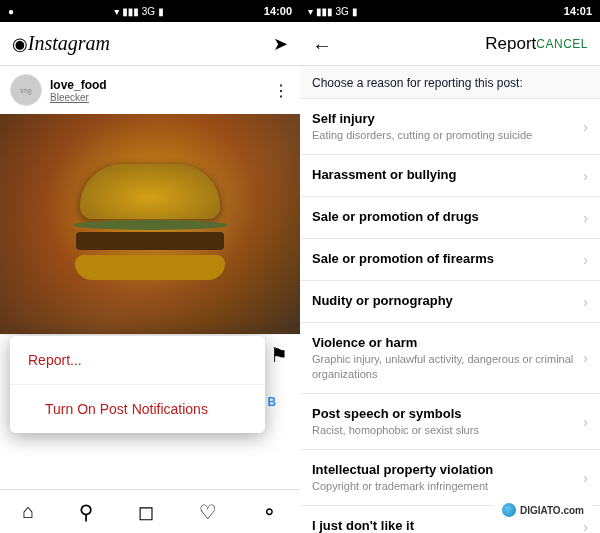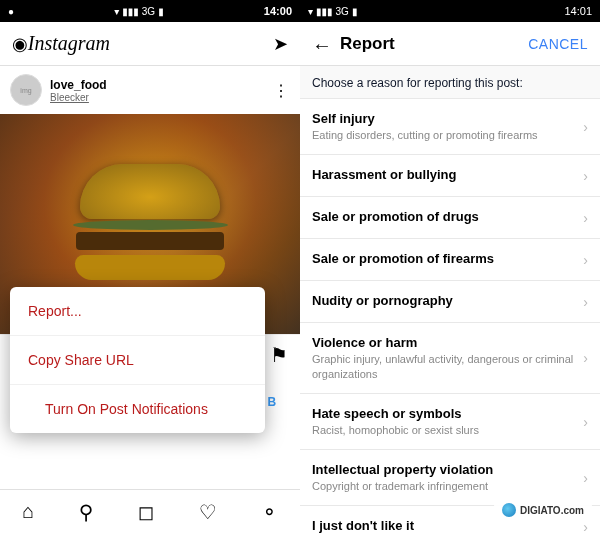--- a/index.html
+++ b/index.html
@@ -191,34 +191,34 @@
     .status-bar-right {
       height: 22px;
       background: #000;
       display: flex;
       align-items: center;
       justify-content: space-between;
       padding: 0 8px;
       color: #fff;
       font-size: 10px;
     }
-    .status-bar-right .time { font-weight: normal; font-size: 11px; }
+    .status-bar-right .time { font-weight: bold; font-size: 11px; }
 
     
     .report-header {
       height: 44px;
       display: flex;
       align-items: center;
       padding: 0 12px;
       border-bottom: 1px solid #e0e0e0;
       justify-content: space-between;
     }
     .report-back { font-size: 20px; color: #000; margin-right: 8px; }
-    .report-title { font-size: 17px; font-weight: 700; flex: 1; }
-    .report-cancel { font-size: 14px; color: #3b82f6; font-weight: 500; letter-spacing: 0.5px; }
+    .report-title { font-size: 17px; font-weight: 400; flex: 1; text-align: right; }
+    .report-cancel { font-size: 12px; color: #15803d; font-weight: 500; letter-spacing: 0.5px; }
 
     
     .report-subtitle {
       padding: 10px 12px 8px;
       font-size: 12px;
       color: #0f172a;
       background: #f9f9f9;
       border-bottom: 1px solid #e8e8e8;
     }
 
@@ -301,21 +301,20 @@
     <div class="burger-visual">
       <div class="bun-top"></div>
       <div class="lettuce"></div>
       <div class="patty"></div>
       <div class="bun-bottom"></div>
     </div>
   </div>
 
   <div class="context-menu">
     <div class="context-menu-item">Report...</div>
-    <div class="context-menu-item">Copy Share URL</div>
     <div class="context-menu-item">Turn On Post Notifications</div>
   </div>
 
   <div class="post-actions">
     <span class="action-icon">♡</span>
     <span class="action-icon">◯</span>
     <span class="action-icon">➤</span>
     <span class="bookmark-icon">⚑</span>
   </div>
 
@@ -355,21 +354,21 @@
     <span class="report-cancel">CANCEL</span>
   </div>
 
   <div class="report-subtitle">Choose a reason for reporting this post:</div>
 
   <div class="report-list">
 
     <div class="report-item">
       <div class="report-item-text">
         <div class="report-item-title">Self injury</div>
-        <div class="report-item-desc">Eating disorders, cutting or promoting firearms</div>
+        <div class="report-item-desc">Eating disorders, cutting or promoting suicide</div>
       </div>
       <span class="report-chevron">›</span>
     </div>
 
     <div class="report-item">
       <div class="report-item-text">
         <div class="report-item-title">Harassment or bullying</div>
       </div>
       <span class="report-chevron">›</span>
     </div>
@@ -398,21 +397,21 @@
     <div class="report-item">
       <div class="report-item-text">
         <div class="report-item-title">Violence or harm</div>
         <div class="report-item-desc">Graphic injury, unlawful activity, dangerous or criminal organizations</div>
       </div>
       <span class="report-chevron">›</span>
     </div>
 
     <div class="report-item">
       <div class="report-item-text">
-        <div class="report-item-title">Hate speech or symbols</div>
+        <div class="report-item-title">Post speech or symbols</div>
         <div class="report-item-desc">Racist, homophobic or sexist slurs</div>
       </div>
       <span class="report-chevron">›</span>
     </div>
 
     <div class="report-item">
       <div class="report-item-text">
         <div class="report-item-title">Intellectual property violation</div>
         <div class="report-item-desc">Copyright or trademark infringement</div>
       </div>

